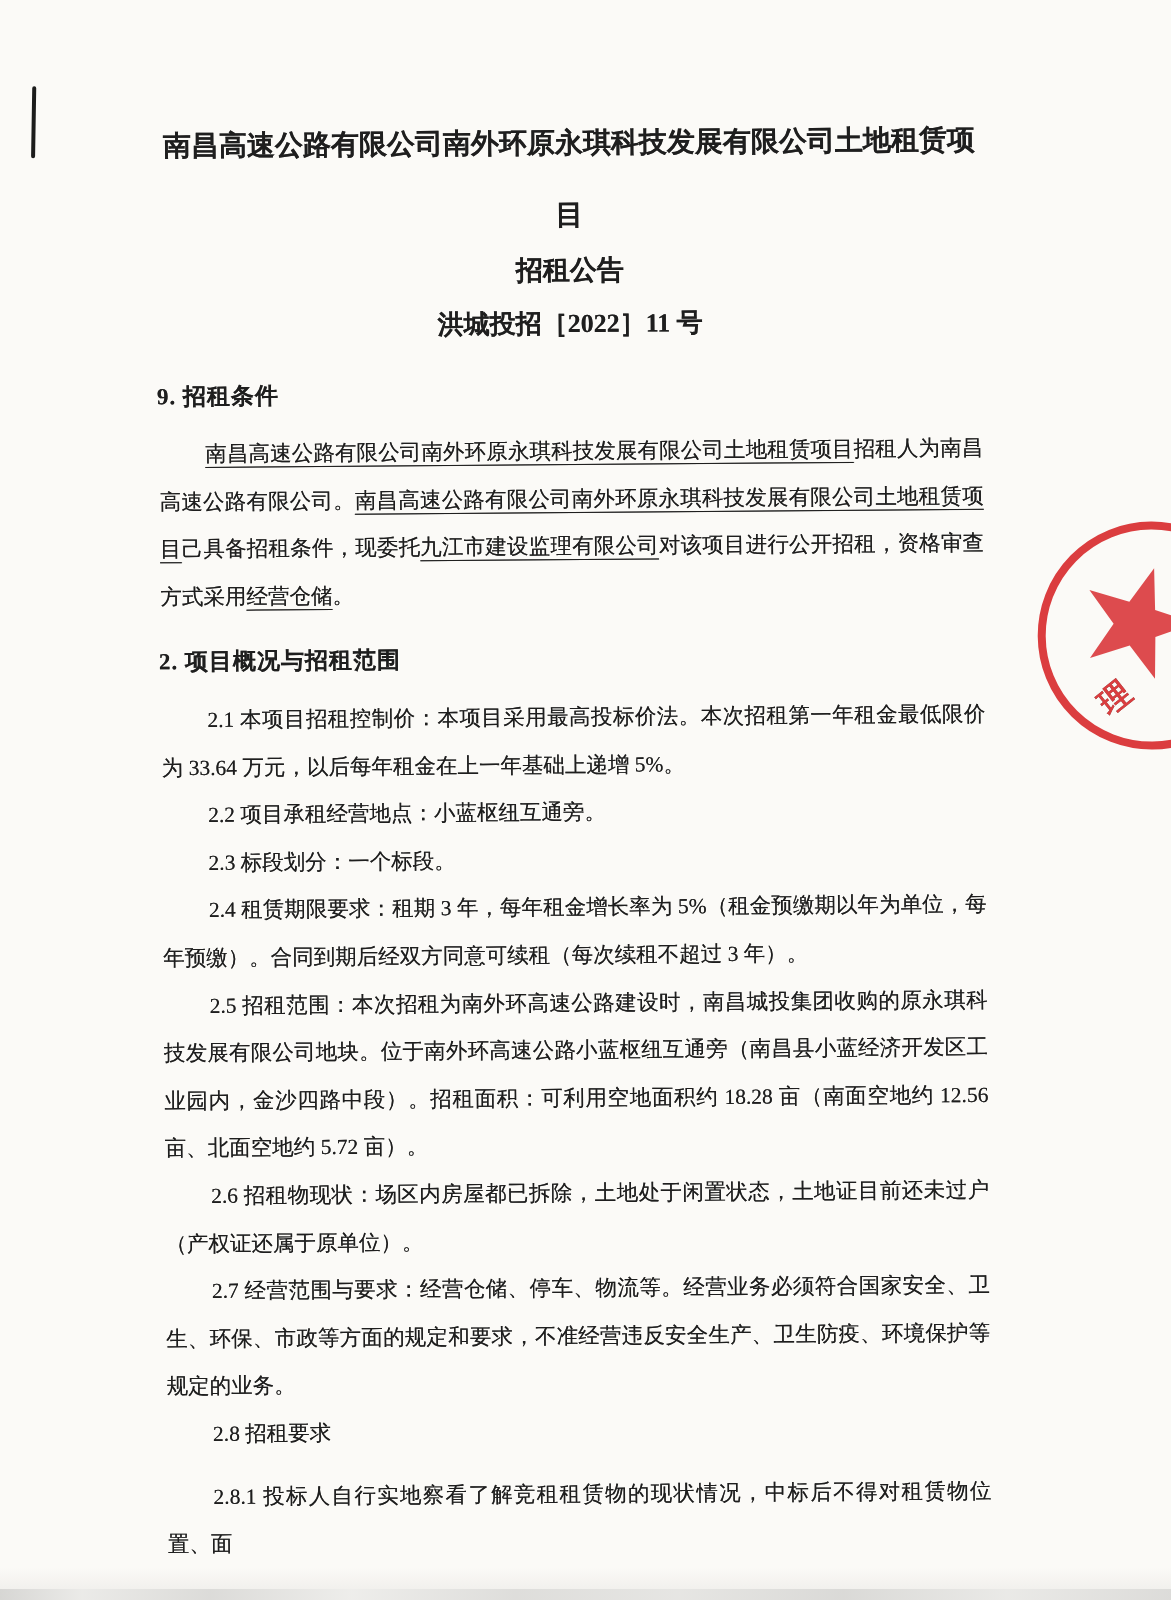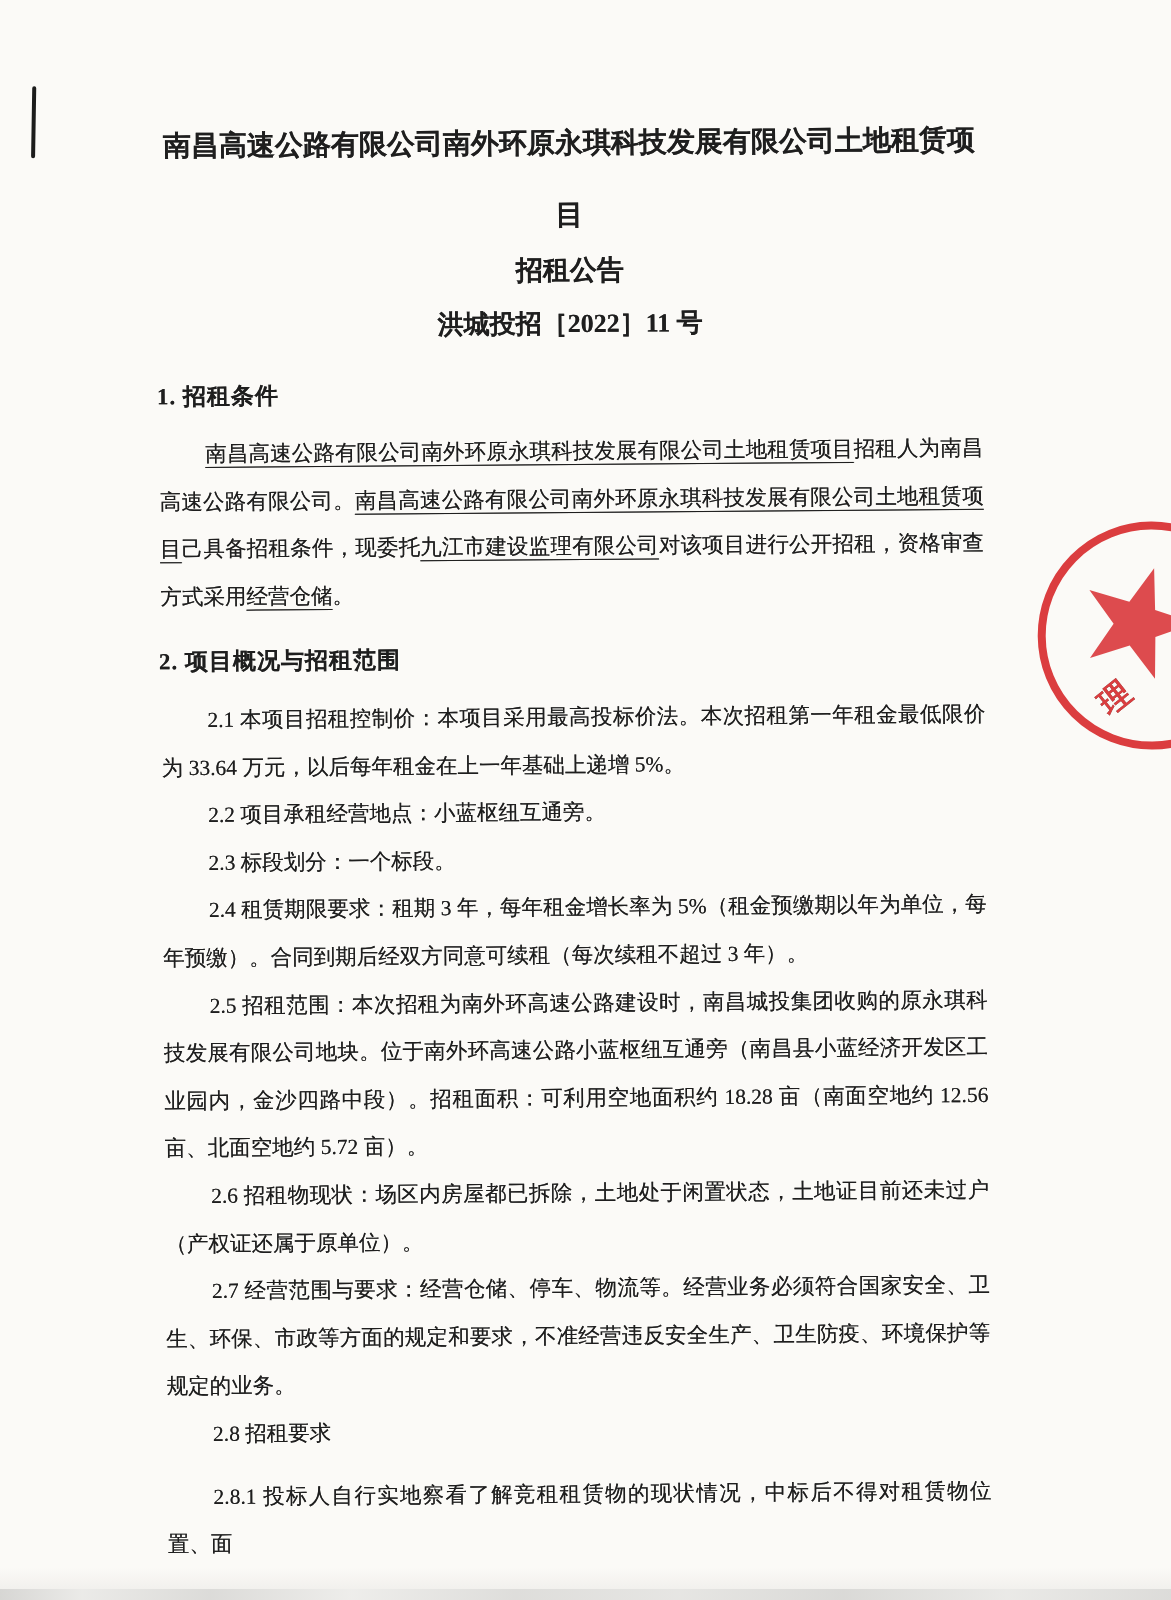--- a/index.html
+++ b/index.html
@@ -109,21 +109,21 @@
 <div class="page">
   <div class="content">
 
     <div class="pen-mark"></div>
 
     <div class="centerline title1">南昌高速公路有限公司南外环原永琪科技发展有限公司土地租赁项</div>
     <div class="centerline title2">目</div>
     <div class="centerline subtitle">招租公告</div>
     <div class="centerline docnum">洪城投招［2022］11 号</div>
 
-    <div class="h-sec h1">1. 招租条件</div>
+    <div class="h-sec h1">9. 招租条件</div>
 
     <p class="p1"><span class="u">南昌高速公路有限公司南外环原永琪科技发展有限公司土地租赁项目</span><span>招租人为南昌高速公路有限公司。</span><span class="u">南昌高速公路有限公司南外环原永琪科技发展有限公司土地租赁项目</span><span>己具备招租条件，现委托</span><span class="u">九江市建设监理有限公司</span><span>对该项目进行公开招租，资格审查方式采用</span><span class="u">经营仓储</span><span>。</span></p>
 
     <div class="h-sec h2">2. 项目概况与招租范围</div>
 
     <div class="items">
       <p>2.1 本项目招租控制价：本项目采用最高投标价法。本次招租第一年租金最低限价为 33.64 万元，以后每年租金在上一年基础上递增 5%。</p>
       <p>2.2 项目承租经营地点：小蓝枢纽互通旁。</p>
       <p>2.3 标段划分：一个标段。</p>
       <p>2.4 租赁期限要求：租期 3 年，每年租金增长率为 5%（租金预缴期以年为单位，每年预缴）。合同到期后经双方同意可续租（每次续租不超过 3 年）。</p>

